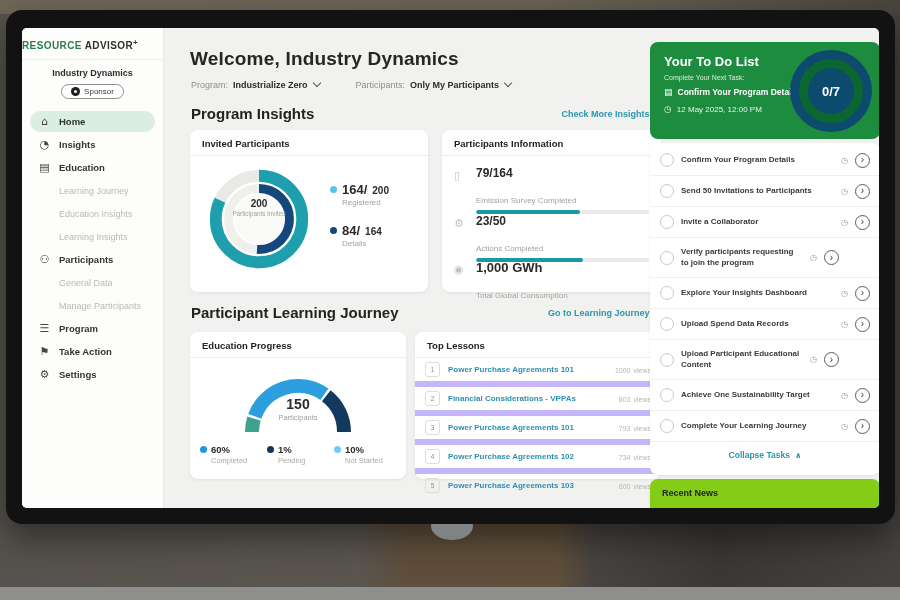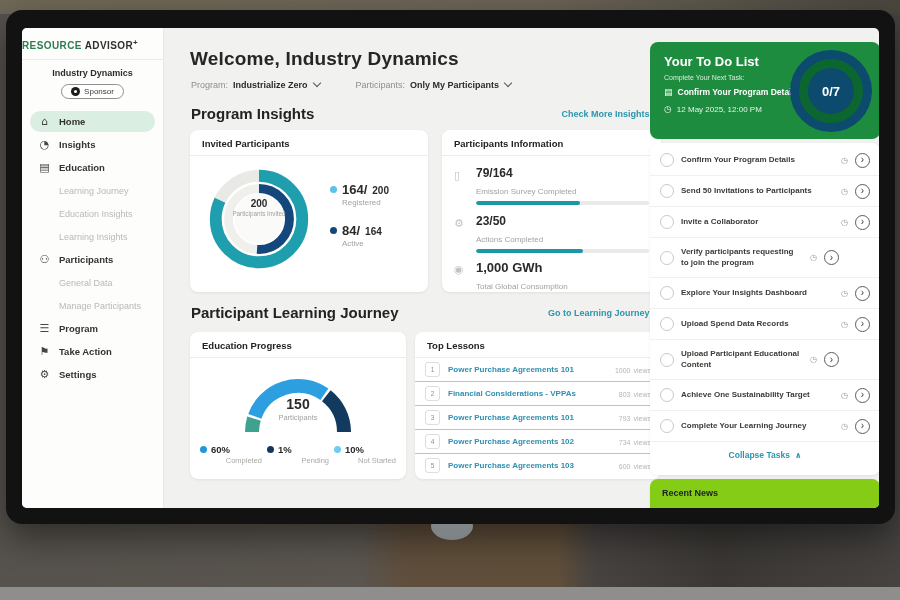--- a/index.html
+++ b/index.html
@@ -64,40 +64,40 @@
   .dleg-dot{width:7px;height:7px;border-radius:50%;display:inline-block;align-self:center;}
   .dleg-dot.reg{background:#5bc2ea;} .dleg-dot.act{background:#14487c;}
   .dleg-big{font-size:13px;font-weight:bold;color:#2a2a28;}
   .dleg-small{font-size:10px;font-weight:bold;color:#2a2a28;}
   .dleg-lab{font-size:8px;color:#a2a29e;margin-left:12px;margin-top:1px;}
 
   
   .inforow{position:absolute;left:12px;width:195px;}
   .inforow .ric{position:absolute;left:0;top:3px;font-family:"DejaVu Sans",sans-serif;font-size:11px;color:#c2c2be;}
   .inforow .rv{margin-left:22px;font-size:12px;font-weight:bold;color:#2a2a28;}
-  .inforow .rl{margin-left:22px;font-size:8px;color:#a2a29e;margin-top:7px;}
+  .inforow .rl{margin-left:22px;font-size:8px;color:#a2a29e;margin-top:16px;}
   .bar{margin-left:22px;margin-top:5px;height:4px;border-radius:2px;background:#eaeae8;overflow:hidden;}
   .bar .fill{height:4px;border-radius:2px;background:#1b97a8;}
 
   
   .gauge-wrap{position:absolute;left:33px;top:26px;width:150px;height:80px;}
   .gauge-center{position:absolute;left:0;top:38px;width:150px;text-align:center;}
   .gauge-center .v{font-size:14px;font-weight:bold;color:#2a2a28;}
   .gauge-center .l{font-size:7.5px;color:#a2a29e;margin-top:1px;}
   .glegend{position:absolute;left:10px;top:112px;width:196px;display:flex;justify-content:space-between;}
-  .gleg{width:62px;text-align:right;}
+  .gleg{width:62px;}
   .gleg-top{display:flex;align-items:center;gap:4px;font-size:9.5px;font-weight:bold;color:#2a2a28;}
   .gleg-dot{width:7px;height:7px;border-radius:50%;}
   .gleg:nth-child(1) .gleg-dot{background:#2196dd;}
   .gleg:nth-child(2) .gleg-dot{background:#14365c;}
   .gleg:nth-child(3) .gleg-dot{background:#6fcbf0;}
   .gleg-lab{font-size:7.5px;color:#a9a9a5;margin-left:11px;margin-top:1px;}
 
   
-  .lesson{display:flex;align-items:center;padding:0 10px;height:23px;border-bottom:1px solid #c4b5fd;}
+  .lesson{display:flex;align-items:center;padding:0 10px;height:23px;border-bottom:6px solid #c4b5fd;}
   .lesson:last-child{border-bottom:none;}
   .rank{width:13px;height:13px;border:1px solid #ddddd9;border-radius:3px;font-size:6.5px;color:#8f8f8b;
     display:flex;align-items:center;justify-content:center;margin-right:8px;flex:none;}
   .ltitle{flex:1;font-size:8px;font-weight:bold;color:#2e8fb0;}
   .lviews{font-size:9px;font-weight:bold;color:#3a3a38;}
   .lviews span{font-size:7px;color:#b5b5b1;font-weight:normal;margin-left:3px;}
 
   
   .greencard{position:absolute;left:628px;top:14px;width:230px;height:97px;background:#1e8c3f;border-radius:8px;color:#fff;}
   .gc-title{position:absolute;left:14px;top:12px;font-size:13px;font-weight:bold;}
@@ -235,21 +235,21 @@
                 <span class="dleg-small">200</span>
               </div>
           <div class="dleg-lab">Registered</div>
         </div>
         <div class="dleg-item">
           <div class="dleg-top">
                 <span class="dleg-dot act"></span>
                 <span class="dleg-big">84/</span>
                 <span class="dleg-small">164</span>
               </div>
-          <div class="dleg-lab">Active</div>
+          <div class="dleg-lab">Details</div>
         </div>
       </div>
     </div>
 
     <div class="card cardB">
       <div class="card-h">Participants Information</div>
       <div class="inforow" style="top:36px;">
         <span class="ric">▯</span>
         <div class="rv">79/164</div>
         <div class="rl">Emission Survey Completed</div>

